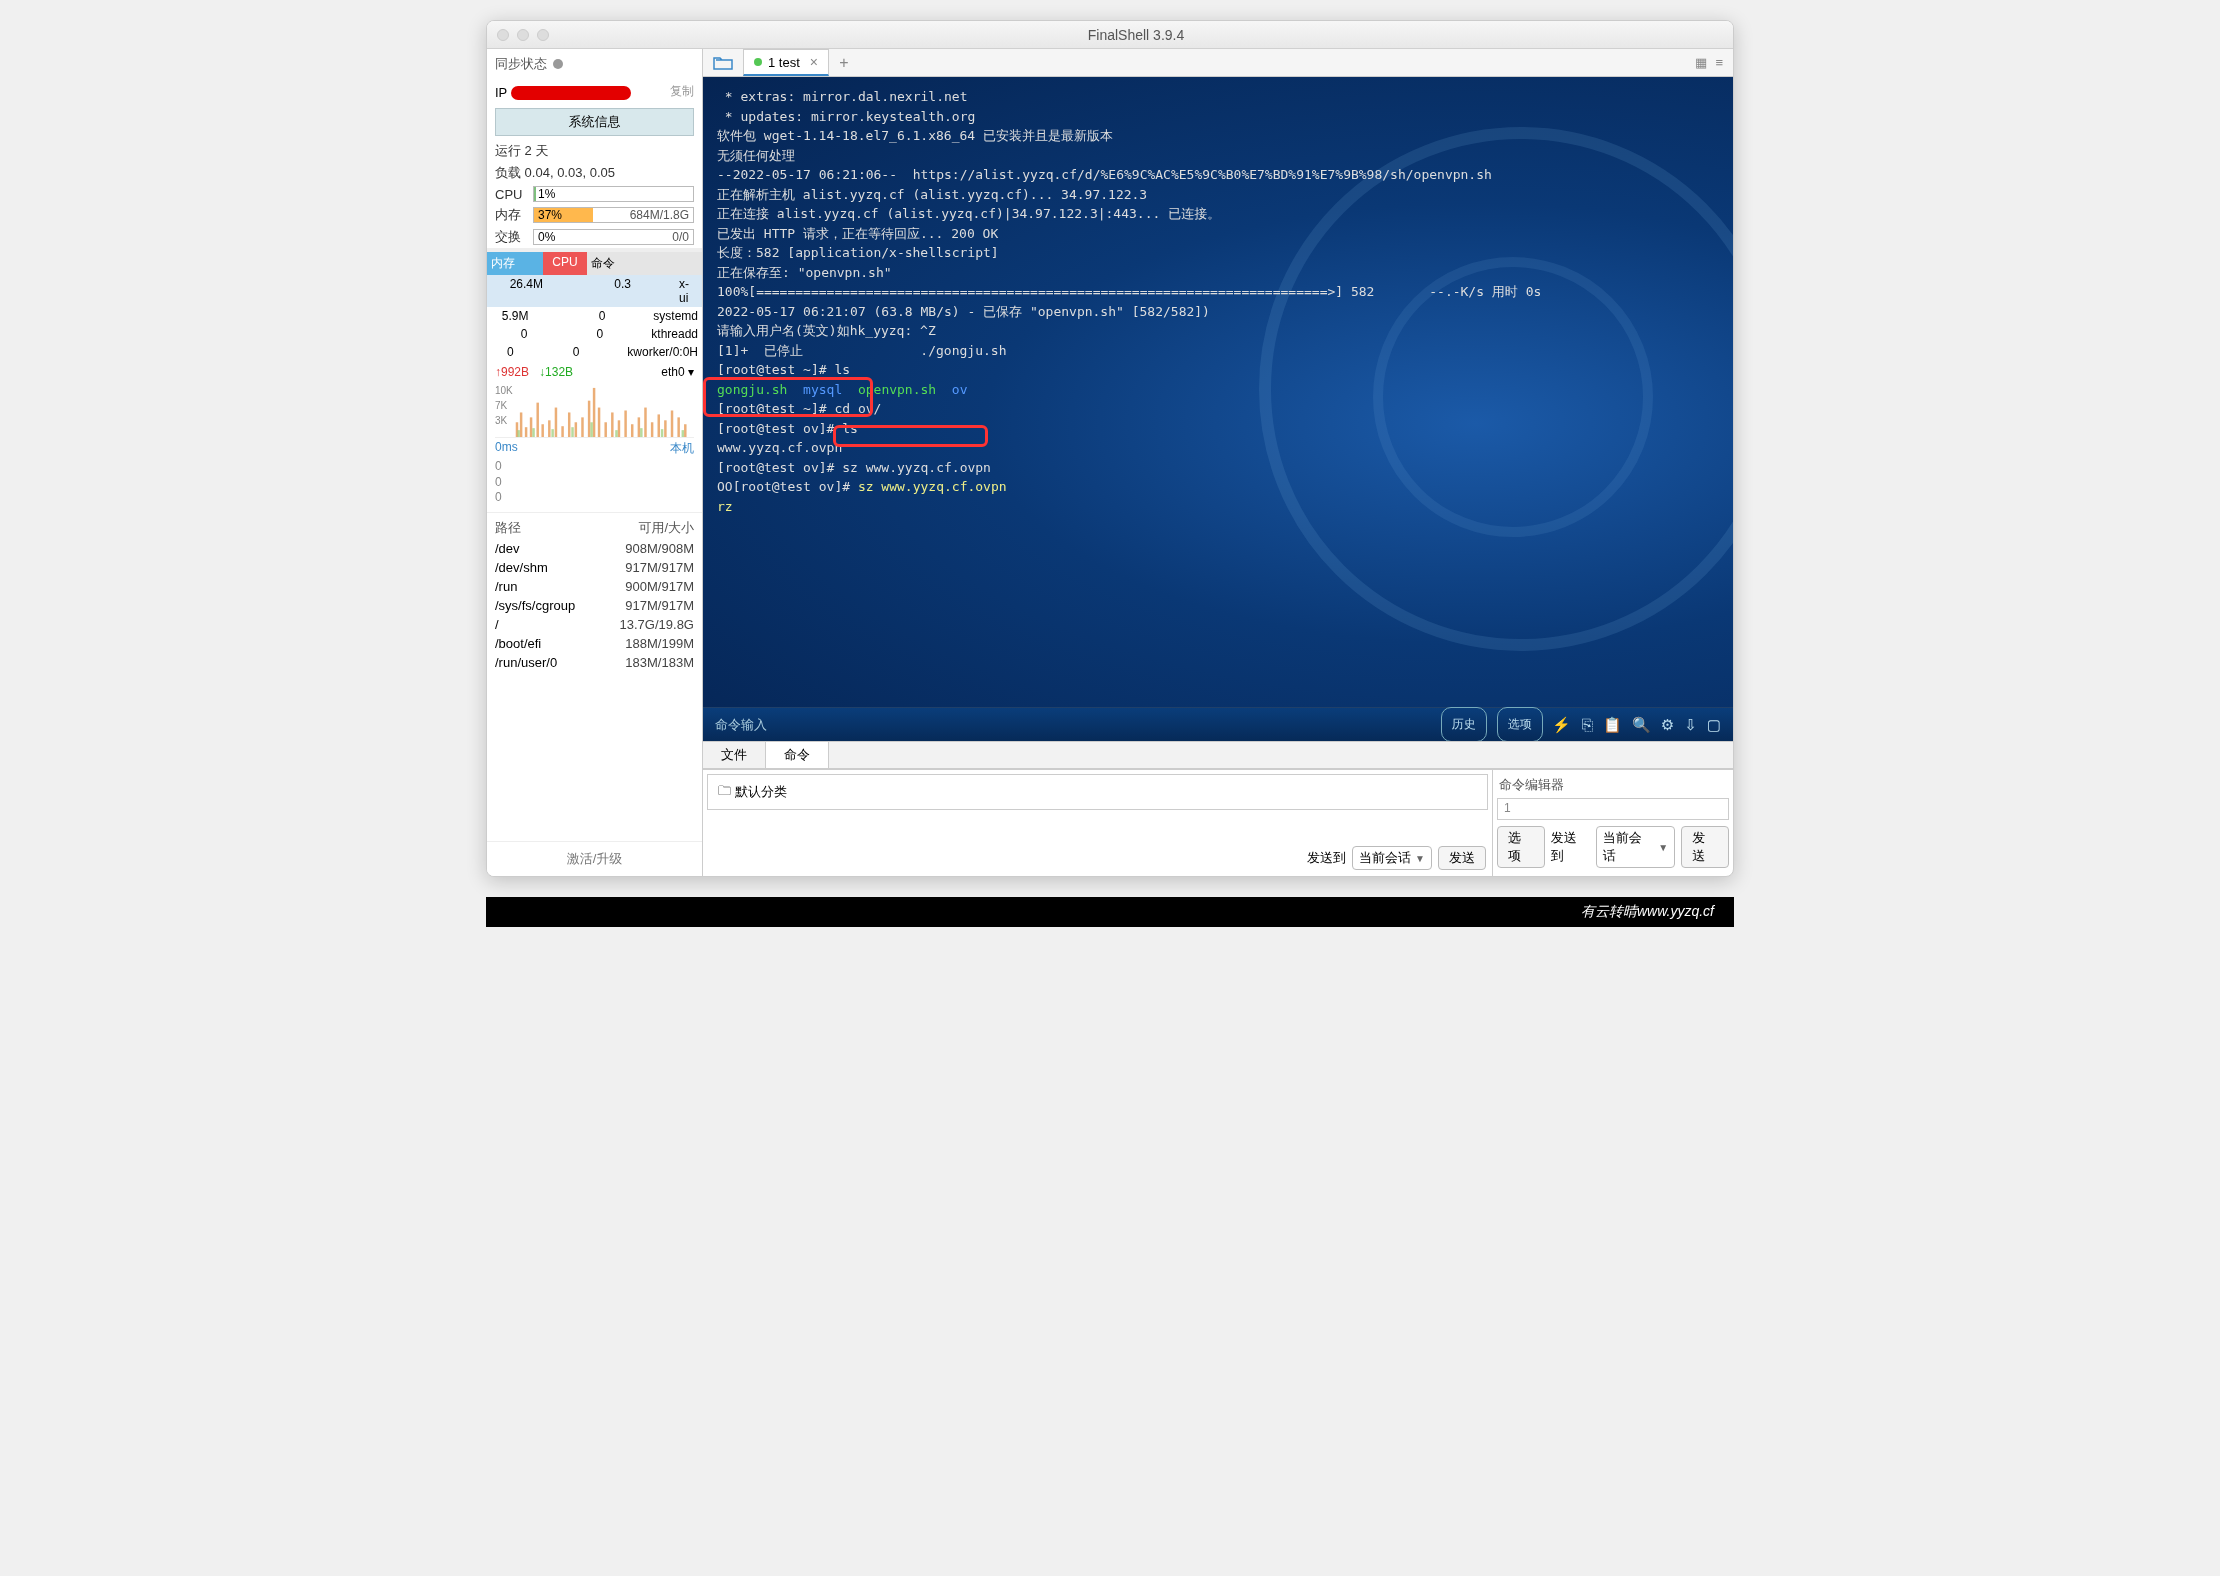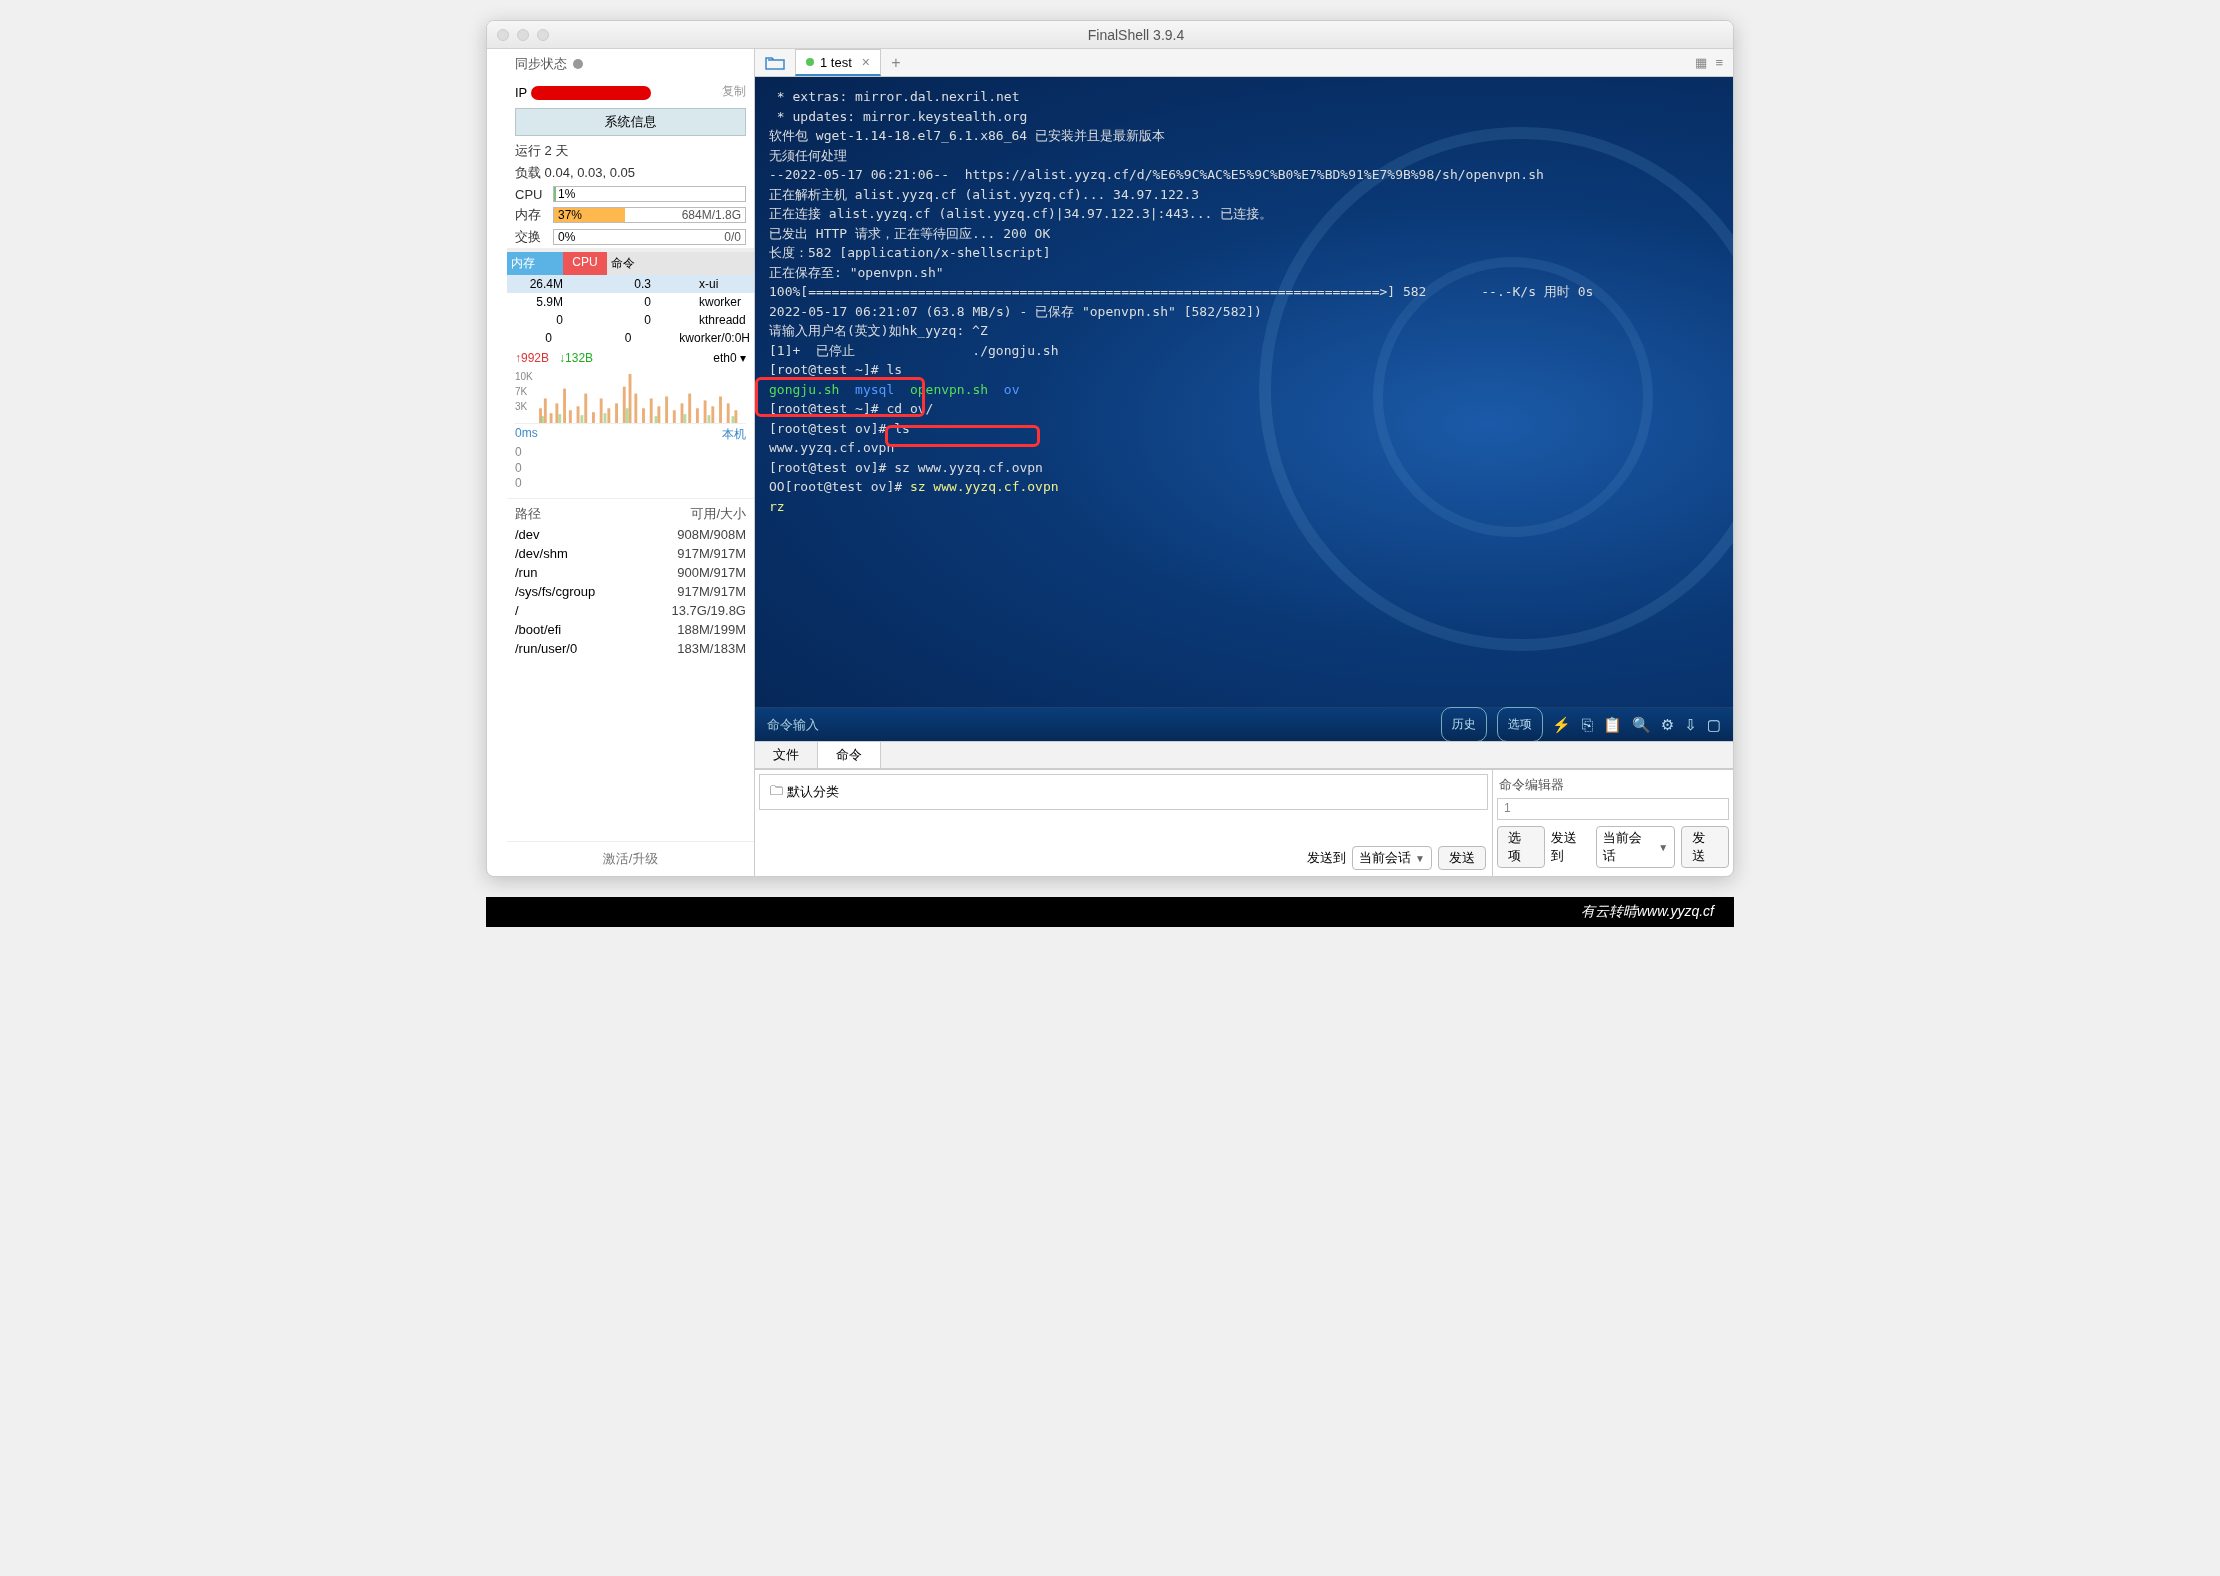--- a/index.html
+++ b/index.html
@@ -3,21 +3,21 @@
 <meta charset="utf-8">
 <style>
 * { margin: 0; padding: 0; box-sizing: border-box; }
 body { font-family: -apple-system, "Helvetica Neue", Arial, sans-serif; font-size: 13px; background: #f0f0f0; }
 .window { width: 1248px; height: 857px; margin: 20px auto; background: #fff; border: 1px solid #ccc; border-radius: 8px; overflow: hidden; box-shadow: 0 4px 20px rgba(0,0,0,0.2); display: flex; flex-direction: column; }
 .titlebar { height: 28px; background: linear-gradient(#f6f6f6,#e8e8e8); display: flex; align-items: center; padding: 0 10px; border-bottom: 1px solid #d0d0d0; }
 .traffic { display: flex; gap: 8px; }
 .tdot { width: 12px; height: 12px; border-radius: 50%; background: #ddd; border: 1px solid #ccc; }
 .title { flex: 1; text-align: center; color: #555; font-size: 14px; }
 .main { flex: 1; display: flex; overflow: hidden; }
-.sidebar { width: 248px; border-right: 1px solid #ccc; display: flex; flex-direction: column; background: #fff; margin-left: 20px; }
+.sidebar { width: 216px; border-right: 1px solid #ccc; display: flex; flex-direction: column; background: #fff; }
 .sync { padding: 6px 8px; color: #555; display: flex; align-items: center; gap: 6px; }
 .sync-dot { width: 10px; height: 10px; border-radius: 50%; background: #999; }
 .iprow { padding: 4px 8px; display: flex; align-items: flex-end; gap: 4px; }
 .ip-red { width: 120px; height: 14px; background: #e30000; border-radius: 8px; }
 .copy { margin-left: auto; color: #999; font-size: 12px; }
 .sysinfo-btn { margin: 4px 8px; padding: 4px; background: #d8e8ec; border: 1px solid #b5c7cc; text-align: center; font-size: 13px; }
 .stat-line { padding: 2px 8px; font-size: 13px; color: #333; }
 .meter-row { display: flex; align-items: center; padding: 2px 8px; gap: 4px; font-size: 13px; }
 .meter-lbl { width: 34px; color: #333; }
 .meter-bar { flex: 1; height: 16px; border: 1px solid #bbb; position: relative; background: #fff; display: flex; align-items: center; }
@@ -142,21 +142,21 @@
       </div>
       <div id="procs">
           <div class="prow" style="background: rgb(216, 232, 245);">
             <div>26.4M</div>
             <div>0.3</div>
             <div>x-ui</div>
           </div>
           <div class="prow">
             <div>5.9M</div>
             <div>0</div>
-            <div>kworker</div>
+            <div>systemd</div>
           </div>
           <div class="prow">
             <div>0</div>
             <div>0</div>
             <div>kthreadd</div>
           </div>
           <div class="prow">
             <div>0</div>
             <div>0</div>
             <div>kworker/0:0H</div>

